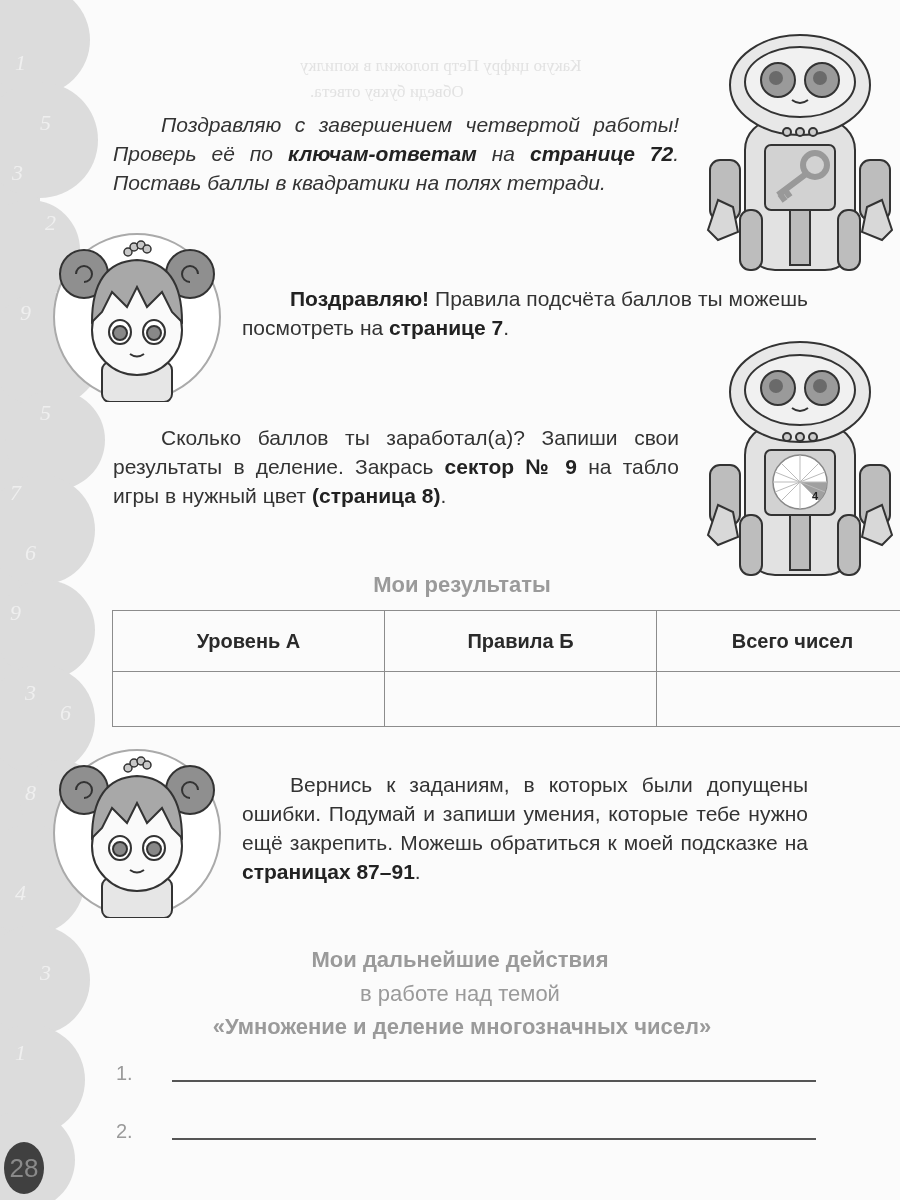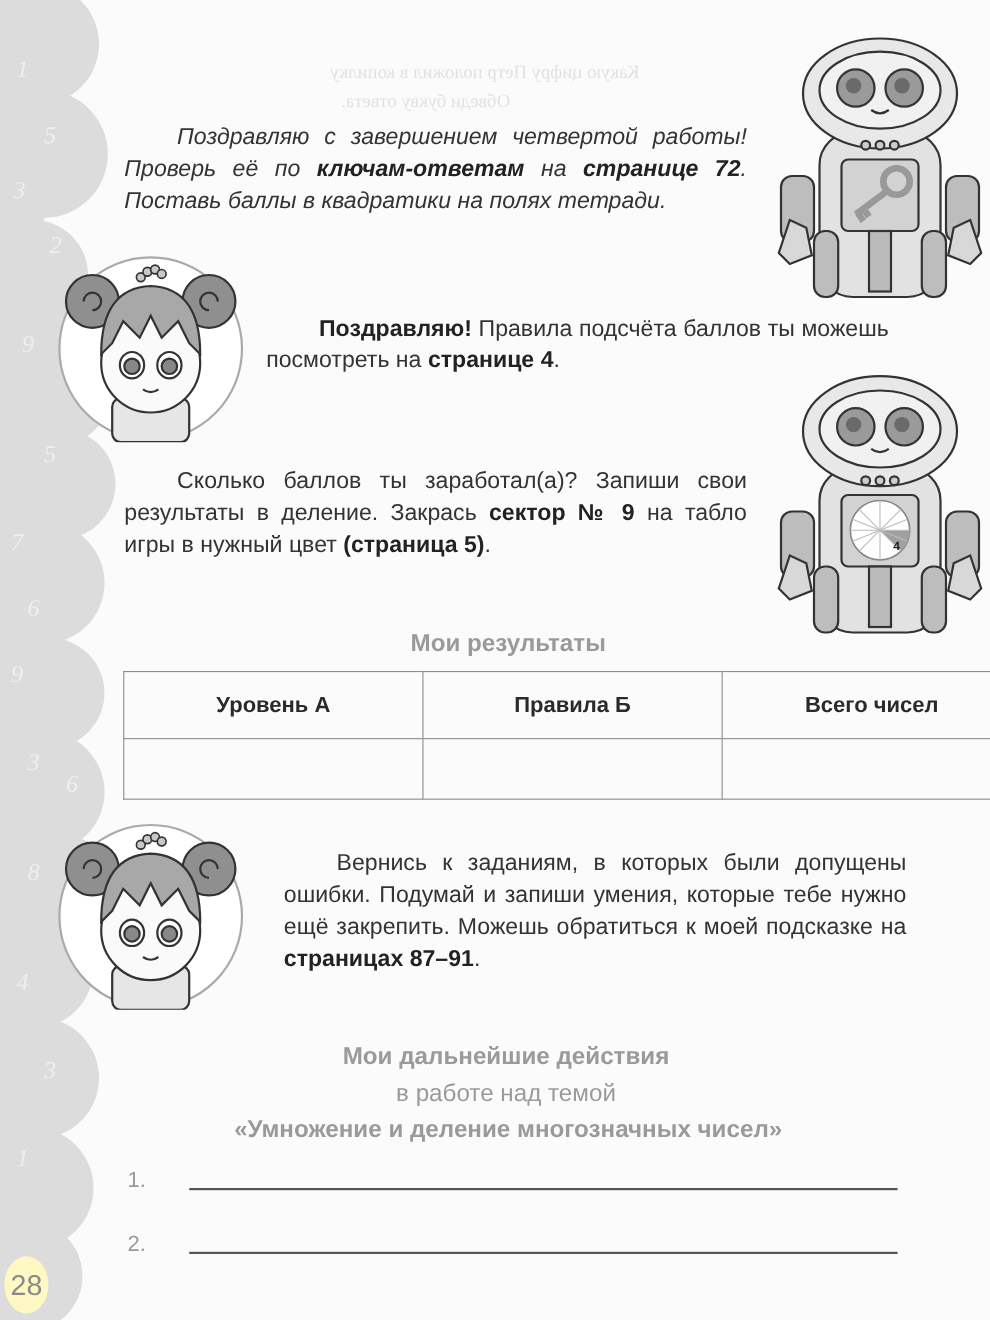--- a/index.html
+++ b/index.html
@@ -7,21 +7,21 @@
       width: 900px; height: 1200px; overflow: hidden; position: relative;
       background: #fbfbfb;
       font-family: "Liberation Sans", sans-serif;
       color: #2a2a2a;
     }
     .margin-deco {
       position: absolute; left: 0; top: 0; width: 120px; height: 1200px;
     }
     .page-number {
       position: absolute; left: 4px; top: 1142px; width: 40px; height: 52px;
-      border-radius: 50%; background: #fef9c3;
+      border-radius: 50%; background: #404040;
       display: flex; align-items: center; justify-content: center;
       font-size: 26px; color: #8a8a8a;
     }
     .bleed {
       position: absolute; color: #e2e2e2; font-family: "Liberation Serif", serif;
       font-size: 17px; transform: scaleX(-1); white-space: nowrap;
     }
     .para {
       position: absolute; font-size: 21px; line-height: 29px; text-align: justify;
       color: #333;
@@ -143,25 +143,25 @@
   </g>
   <g fill="#c8c8c8" stroke="#333" stroke-width="1.5">
     <circle cx="76" cy="20" r="4"></circle>
       <circle cx="82" cy="15" r="4"></circle>
       <circle cx="89" cy="13" r="4"></circle>
       <circle cx="95" cy="17" r="4"></circle>
   </g>
 </svg>
 
 <div class="para indent" style="left:242px; top:284px; width:566px;">
-  <b>Поздравляю!</b><span> Правила подсчёта баллов ты можешь посмотреть на </span><b>странице 4</b><span>.</span>
+  <b>Поздравляю!</b><span> Правила подсчёта баллов ты можешь посмотреть на </span><b>странице 7</b><span>.</span>
 </div>
 
 <div class="para indent" style="left:113px; top:423px; width:566px;">
-  <span>Сколько баллов ты заработал(а)? Запиши свои результаты в деление. Закрась </span><b>сектор № 9</b><span> на табло игры в нужный цвет </span><b>(страница 5)</b><span>.</span>
+  <span>Сколько баллов ты заработал(а)? Запиши свои результаты в деление. Закрась </span><b>сектор № 9</b><span> на табло игры в нужный цвет </span><b>(страница 8)</b><span>.</span>
 </div>
 
 <svg class="robot" style="left:700px; top:340px;" width="200" height="250" viewBox="0 0 200 250">
   <g stroke="#333" stroke-width="2" fill="#e4e4e4">
     <rect x="10" y="125" width="30" height="60" rx="10" fill="#bdbdbd"></rect>
     <rect x="160" y="125" width="30" height="60" rx="10" fill="#bdbdbd"></rect>
     <path d="M18 165 l-10 30 l10 10 l20 -8 l-5 -25z" fill="#d8d8d8"></path>
     <path d="M182 165 l10 30 l-10 10 l-20 -8 l5 -25z" fill="#d8d8d8"></path>
     <rect x="45" y="85" width="110" height="150" rx="30" fill="#e2e2e2"></rect>
     <ellipse cx="100" cy="52" rx="70" ry="50" fill="#e8e8e8"></ellipse>
@@ -230,21 +230,21 @@
     <path d="M78 122 q7 5 14 0" fill="none"></path>
   </g>
   <g fill="#c8c8c8" stroke="#333" stroke-width="1.5">
     <circle cx="76" cy="20" r="4"></circle>
       <circle cx="82" cy="15" r="4"></circle>
       <circle cx="89" cy="13" r="4"></circle>
       <circle cx="95" cy="17" r="4"></circle>
   </g>
 </svg>
 
-<div class="para indent" style="left:242px; top:770px; width:566px;margin-left:16px;">
+<div class="para indent" style="left:242px; top:770px; width:566px;">
   <span>Вернись к заданиям, в которых были допущены ошибки. Подумай и запиши умения, которые тебе нужно ещё закрепить. Можешь обратиться к моей подсказке на </span><b>страницах 87–91</b><span>.</span>
 </div>
 
 <div class="title" style="top:947px; left:10px;">Мои дальнейшие действия</div>
 <div class="title" style="top:981px; left:10px; font-weight:normal;">в работе над темой</div>
 <div class="title" style="top:1014px; left:12px;">«Умножение и деление многозначных чисел»</div>
 
 <div class="answer-row" style="top:1062px;">
   <span class="num">1.</span>
   <span class="line"></span>

